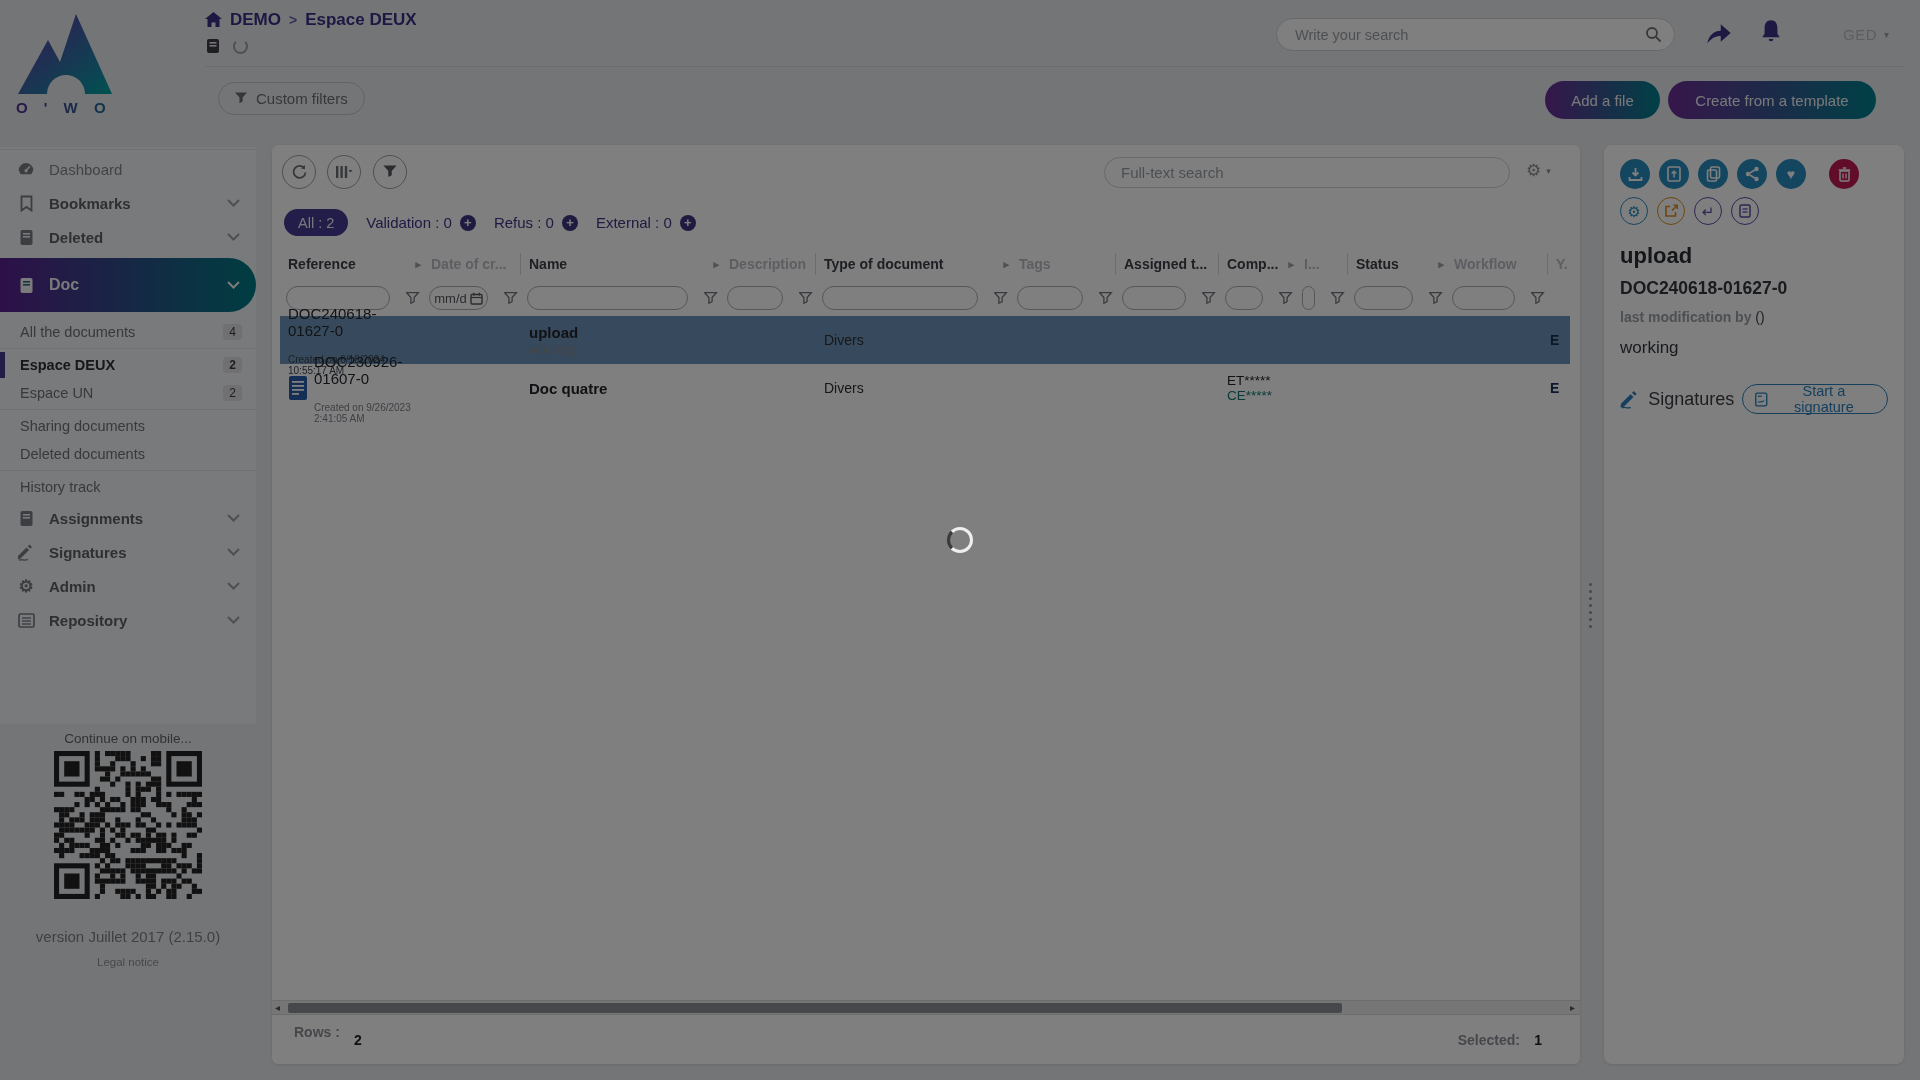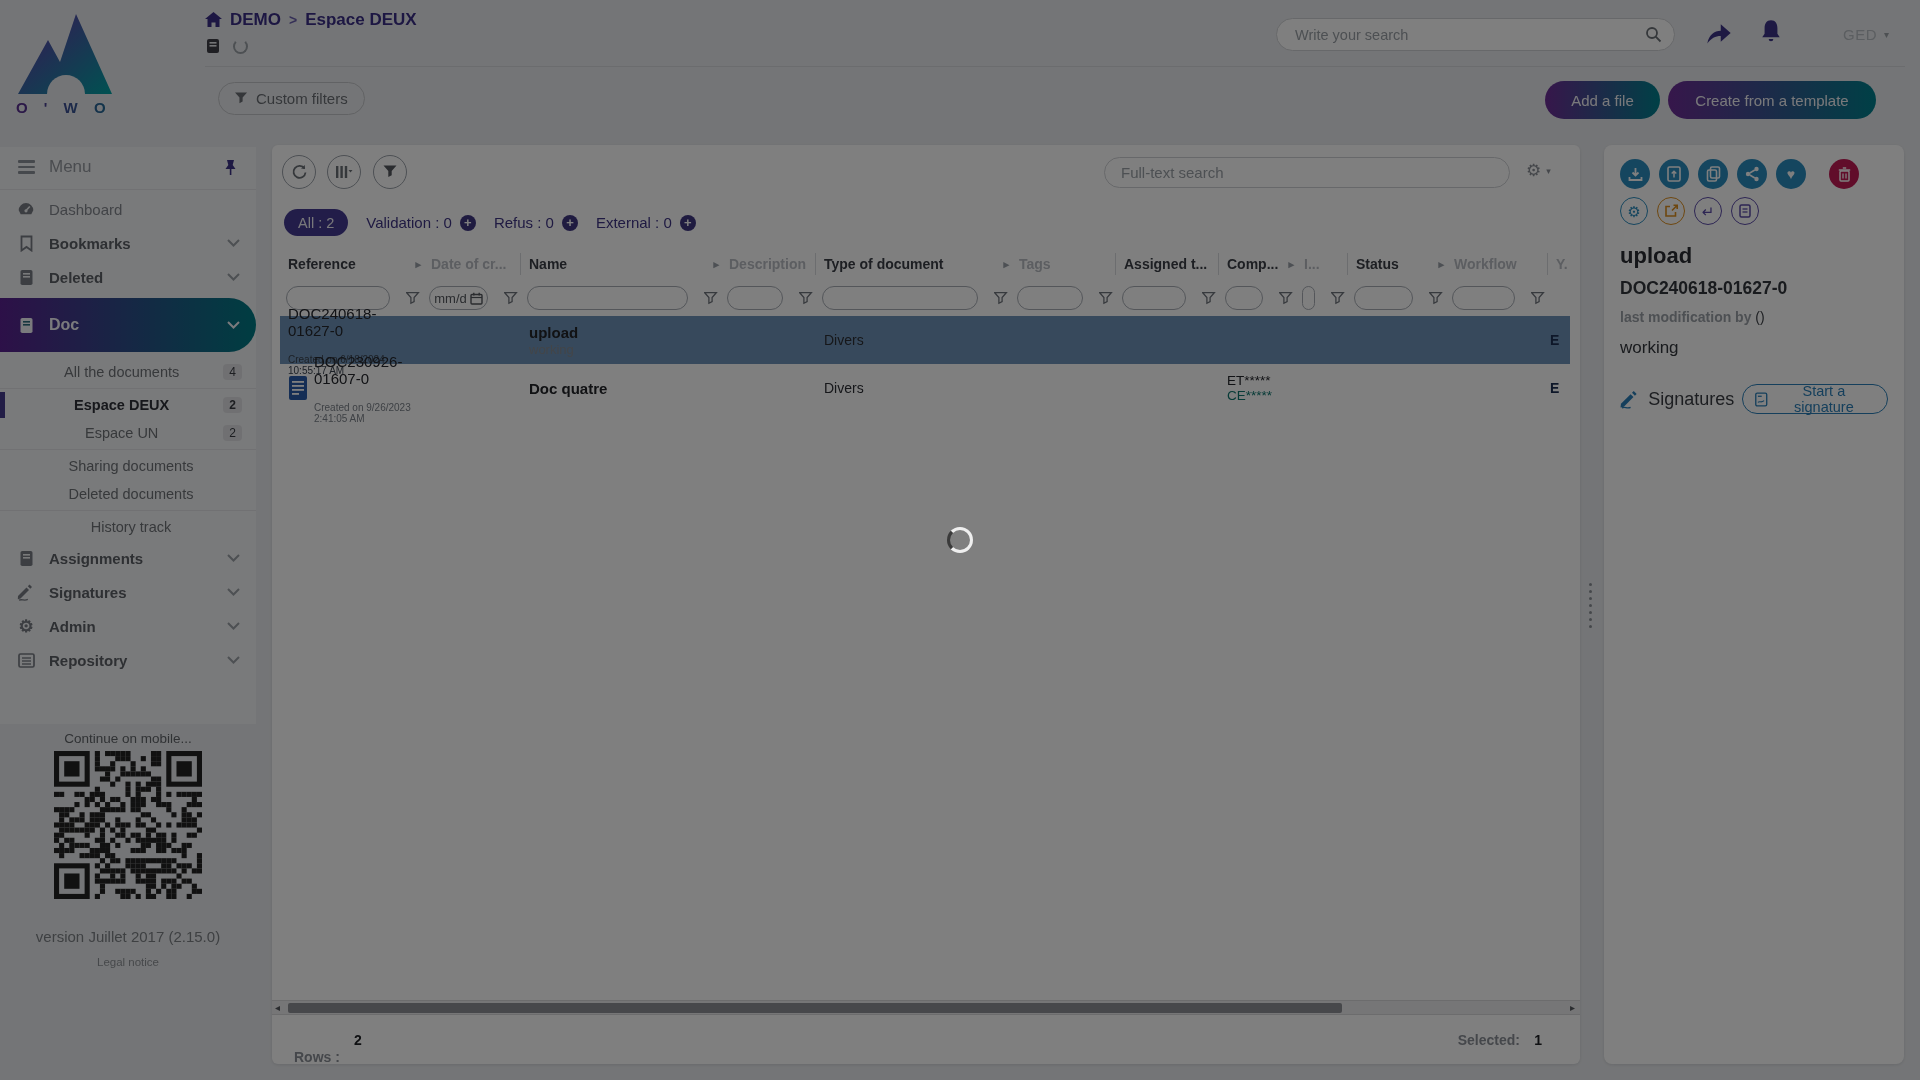--- a/index.html
+++ b/index.html
@@ -47,21 +47,21 @@
   .burger i { width:17px; height:2.5px; background:#8d929a; border-radius:1px; }
   .s-divider { height:1px; background:#e2e3e7; margin:2px 0; }
   .side-item { height:34px; display:flex; align-items:center; padding:0 16px 0 16px; gap:13px;
                font-size:15px; font-weight:bold; color:#5c6066; }
   .side-item.plain { font-weight:normal; color:#83878e; }
   .side-item .lbl { flex:1; }
   .side-item--active { height:54px; margin:4px 0 6px 0; border-radius:0 27px 27px 0;
                        background:linear-gradient(90deg,#5a2190,#007b84); color:#f5f5fa; font-size:16px; }
   .side-sub { height:28px; display:flex; align-items:center; padding:0 14px 0 20px;
               font-size:14.5px; color:#6e7277; position:relative; }
-  .side-sub .lbl { flex:1;text-align:center; }
+  .side-sub .lbl { flex:1; }
   .side-sub--active { font-weight:bold; color:#2e3138; }
   .side-sub--active::before { content:""; position:absolute; left:0; top:1px; bottom:1px; width:5px; background:#453a8c; }
   .badge { background:#e0e1e5; border-radius:4px; font-size:12px; color:#3a3d43; padding:1px 6px; }
   .sicon { width:20px; display:inline-flex; justify-content:center; }
 
   .mobile-block { left:0; top:731px; width:256px; text-align:center; color:#6f7378; }
   .mobile-title { font-size:13.5px; color:#606469; }
   .qr { margin:5px auto 0 auto; display:block; }
   .version { left:0; top:928px; width:256px; text-align:center; font-size:15px; color:#7c8085; }
   .legal { left:0; top:956px; width:256px; text-align:center; font-size:11.5px; color:#8d9196; }
@@ -117,21 +117,21 @@
   .comp-sub { font-size:13.5px; color:#0f766e; }
   .clip-frag { width:4px; overflow:hidden; font-weight:bold; font-size:14px; color:#1c2f52; white-space:nowrap; }
 
   .hscroll { position:absolute; left:0; top:855px; width:1308px; height:15px; background:#ededef;
              border-top:1px solid #d8d8db; border-bottom:1px solid #d8d8db; }
   .hs-thumb { position:absolute; left:16px; top:2px; width:1054px; height:10px; background:#8f9196; border-radius:2px; }
   .hs-arrow { position:absolute; top:0; font-size:10px; color:#55585e; line-height:14px; }
   .hs-left { left:3px; } .hs-right { right:5px; }
 
   .tfooter { position:absolute; left:0; top:871px; width:1308px; height:48px; font-size:14px; font-weight:bold; }
-  .rows-label { position:absolute; left:22px; top:33px; color:#8a8f96; }
+  .rows-label { position:absolute; left:22px; top:8px; color:#8a8f96; }
   .rows-value { position:absolute; left:82px; top:16px; color:#202227; }
   .sel-label { position:absolute; right:60px; top:16px; color:#8a8f96; }
   .sel-value { position:absolute; right:38px; top:16px; color:#202227; }
 
   
   .resize-handle { left:1589px; top:583px; display:flex; flex-direction:column; gap:4px; }
   .resize-handle i { width:3px; height:3px; border-radius:50%; background:#8b8f96; }
 
   
   .right-card { left:1604px; top:145px; width:300px; height:919px; background:#fff; border-radius:8px;
@@ -231,32 +231,20 @@
 
 <div class="abs user-menu">
   <span>GED</span>
   <span class="caret">▾</span>
 </div>
 
 <button class="abs grad-btn btn-add">Add a file</button>
 <button class="abs grad-btn btn-create">Create from a template</button>
 
 <div class="abs sidebar">
-  <div class="menu-row">
-    <span class="burger">
-        <i></i>
-        <i></i>
-        <i></i>
-      </span>
-    <span class="menu-label">Menu</span>
-    <svg width="15" height="17" viewBox="0 0 15 17">
-      <path d="M4 1 h7 l-1.3 5 L12.5 10 H2.5 L5.3 6 Z" fill="#3c3387"></path>
-      <rect x="6.8" y="10" width="1.6" height="6" fill="#3c3387"></rect>
-    </svg>
-  </div>
   <div class="s-divider"></div>
   <div id="sidebar-items">
       <div class="side-item plain">
         <span class="sicon">
           <svg width="18" height="16" viewBox="0 0 18 16">
             <path d="M9 2 a7.3 7.3 0 0 0 -7.3 7.3 l2 4 h10.6 l2-4 A7.3 7.3 0 0 0 9 2 Z" fill="#787d85"></path>
             <line x1="9" y1="9.5" x2="12.8" y2="5.5" stroke="#f3f4f6" stroke-width="1.6"></line>
             <circle cx="9" cy="9.8" r="1.6" fill="#f3f4f6"></circle>
           </svg>
         </span>

